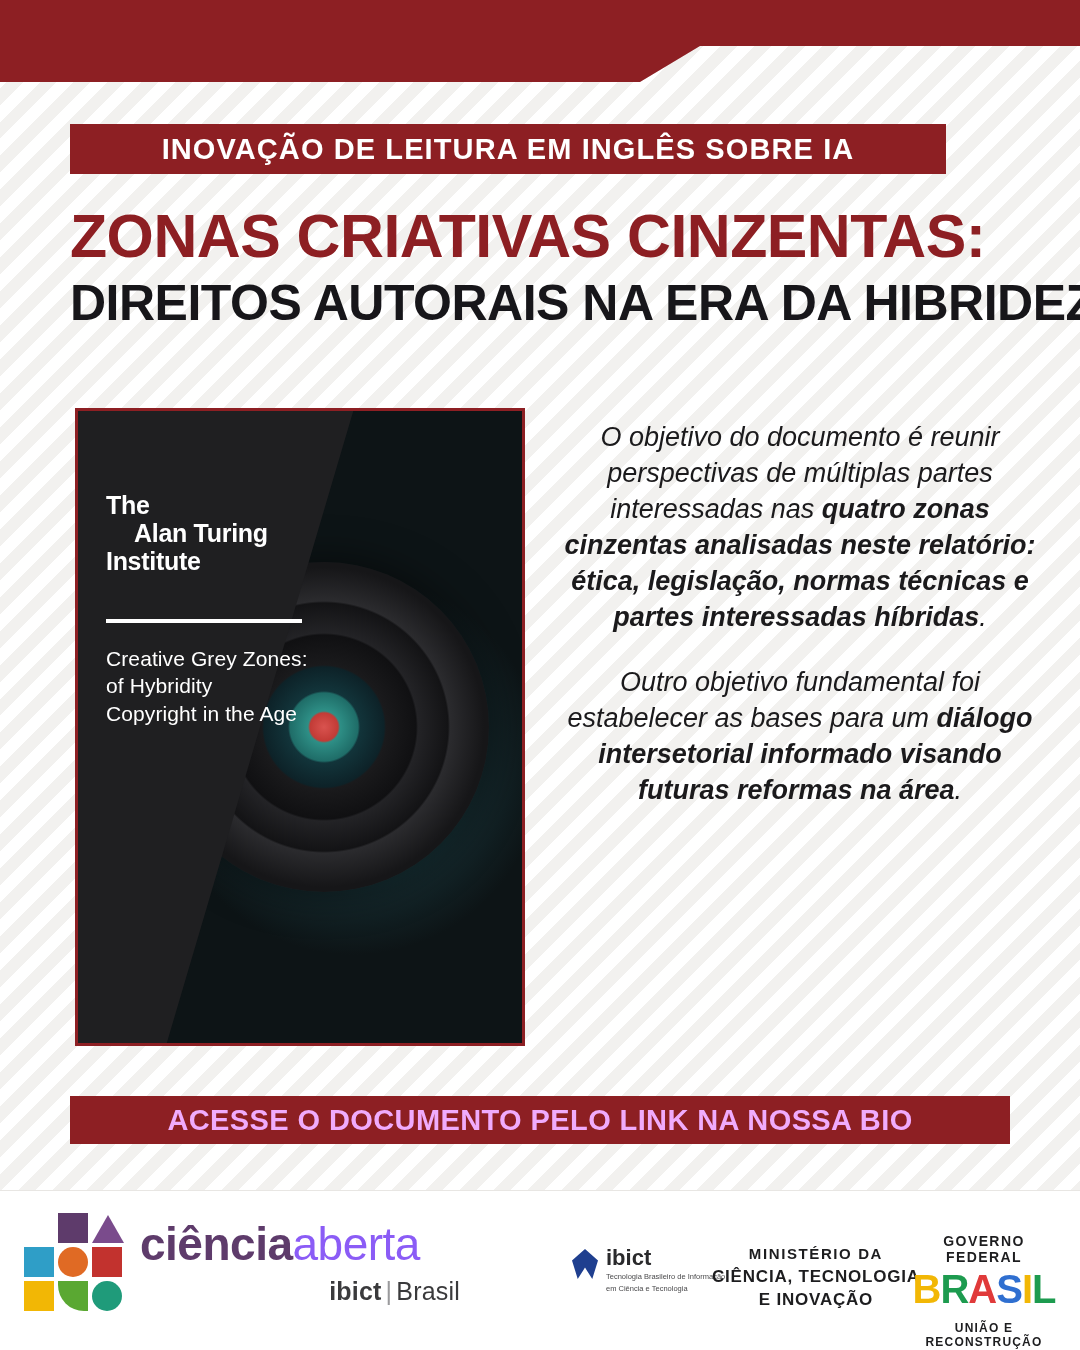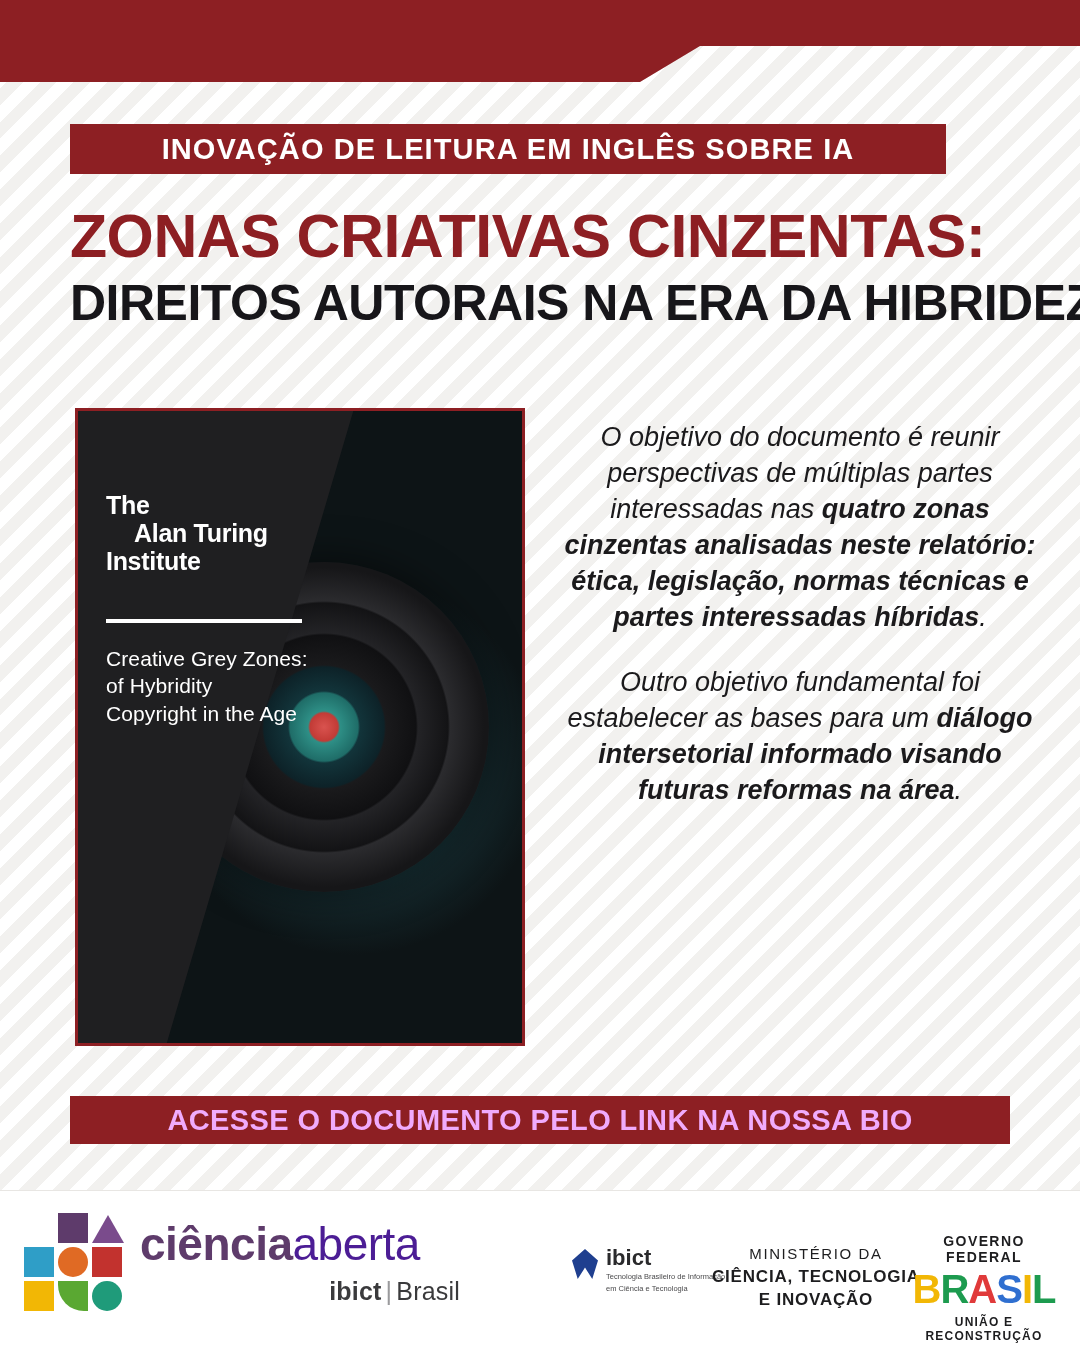--- a/index.html
+++ b/index.html
@@ -227,21 +227,21 @@
     left: 140px;
     top: 30px;
     width: 320px;
   }
   .ca-word {
     font-size: 46px;
     line-height: 1;
     letter-spacing: -0.5px;
   }
   .ca-word .c1 { color: #5e3b6b; font-weight: bold; }
-  .ca-word .c2 { color: #4c1d95; font-weight: normal; }
+  .ca-word .c2 { color: #8b5cf6; font-weight: normal; }
   .ca-sub {
     margin-top: 10px;
     text-align: right;
     font-size: 25px;
     color: #3a3a3c;
     letter-spacing: 0.2px;
   }
   .ca-sub b { font-weight: bold; }
   .ca-sub .sep { color: #9a9a9c; padding: 0 4px; }
 
@@ -277,21 +277,21 @@
   .ministry {
     position: absolute;
     left: 712px;
     top: 54px;
     text-align: center;
     color: #1d1d1f;
   }
   .ministry .m1 {
     font-size: 15px;
     letter-spacing: 1.6px;
-    font-weight: normal;
+    font-weight: bold;
   }
   .ministry .m2 {
     font-size: 17px;
     font-weight: bold;
     letter-spacing: 0.8px;
     margin-top: 5px;
   }
   .ministry .m3 {
     font-size: 17px;
     font-weight: bold;
@@ -321,21 +321,21 @@
     line-height: 1;
     color: #0f7a3d;
   }
   .gov .g2 span:nth-child(1){ color:#f2b705; }
   .gov .g2 span:nth-child(2){ color:#1d9b4f; }
   .gov .g2 span:nth-child(3){ color:#e03a3a; }
   .gov .g2 span:nth-child(4){ color:#2f6fd0; }
   .gov .g2 span:nth-child(5){ color:#f2b705; }
   .gov .g2 span:nth-child(6){ color:#1d9b4f; }
   .gov .g3 {
-    margin-top: 6px;
+    margin-top: 12px;
     font-size: 12px;
     font-weight: bold;
     letter-spacing: 1.2px;
     color: #1d1d1f;
   }
 </style>
 </head>
 <body>
 
 <div class="poster">

